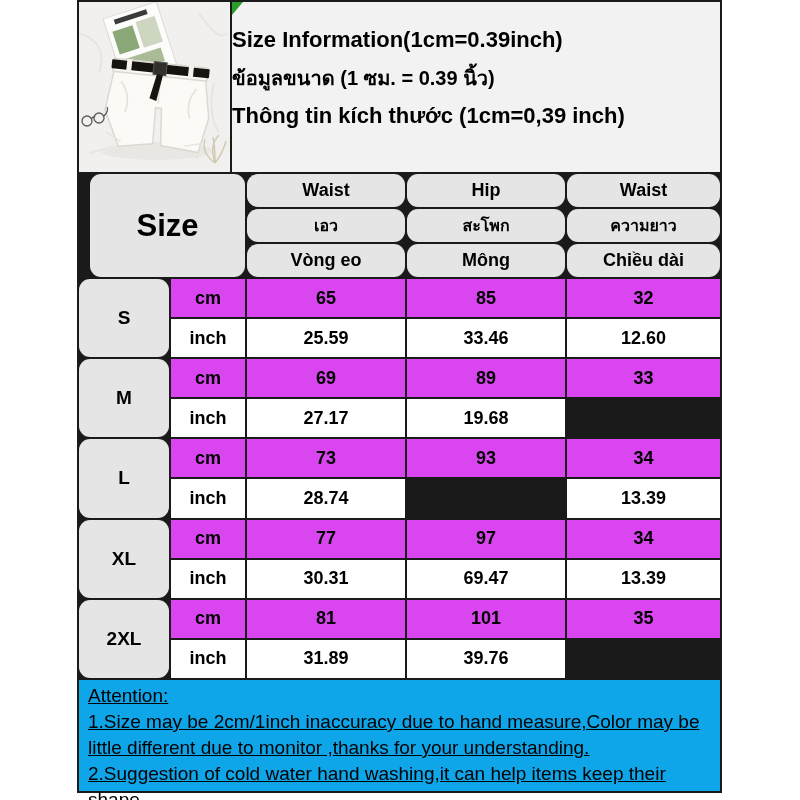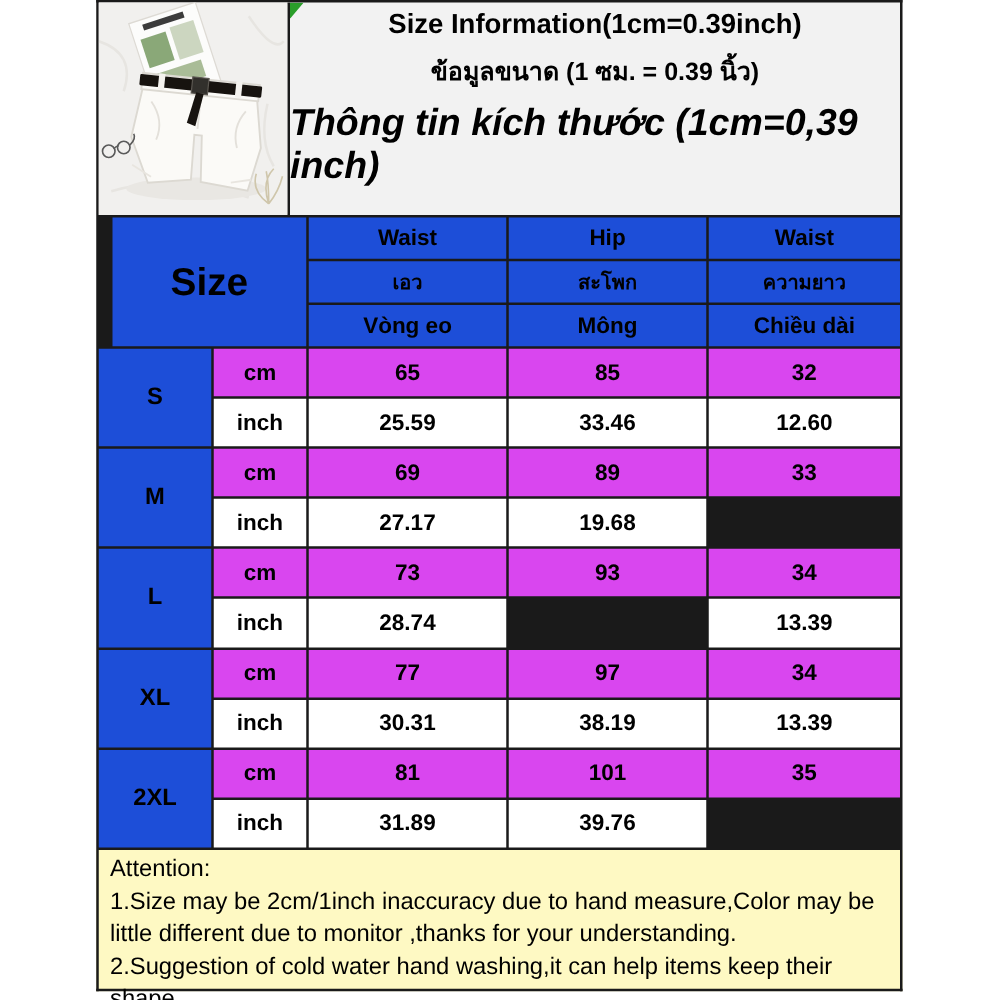--- a/index.html
+++ b/index.html
@@ -16,53 +16,53 @@
     border:2px solid #1a1a1a; border-bottom:none;
     display:flex; background:#f2f2f2;
   }
   .photo {
     width:153px; height:100%; border-right:2px solid #1a1a1a;
     position:relative; background:#f1f0ee; overflow:hidden; flex:none;
   }
   .photo svg { display:block; width:100%; height:100%; }
   .panel {
     flex:1; position:relative; display:flex; flex-direction:column;
-    justify-content:center; align-items:center; gap:9px; padding-bottom:18px;
+    justify-content:center; gap:9px; padding-bottom:18px;
   }
   .corner {
     position:absolute; left:0; top:0; width:11px; height:13px;
     clip-path:polygon(0 0, 100% 0, 0 100%);
   }
   .t-en { font-size:22px; font-weight:bold; }
   .t-th { font-size:20px; font-weight:bold; }
-  .t-vi { font-size:30px; font-weight:bold;font-style:italic; }
+  .t-vi { font-size:22px; font-weight:bold; }
 
   
   .tbl {
     position:absolute; left:77px; top:172px; width:645px; height:508px;
     display:grid;
     grid-template-columns: 90px 74px 158px 158px 1fr;
     grid-template-rows: 33px 33px 33px repeat(10, 1fr);
     gap:2px; padding:2px; background:#1a1a1a;
   }
   .c {
     display:flex; align-items:center; justify-content:center;
     font-weight:bold; font-size:18px; background:#fff; overflow:hidden;
   }
-  .c.g { background:#1d4ed8; }
+  .c.g { background:#e5e5e5;border-radius:11px; }
   .c.l { background:#d946ef; }
   .c.th { font-size:16px; }
   .c.big { font-size:31px;margin-left:11px; }
   .c.sz { font-size:19px; }
 
   
   .attn {
     position:absolute; left:77px; top:680px; width:645px; height:113px;
-    border:2px solid #1a1a1a; border-top:none; background:#fef9c3;
-    padding:3px 9px; font-size:19px; line-height:26px; font-weight:400;
+    border:2px solid #1a1a1a; border-top:none; background:#0ea5e9;
+    padding:3px 9px; font-size:19px; line-height:26px; font-weight:400;text-decoration:underline;
   }
 </style>
 </head>
 <body>
 
 <div class="sheet">
 
   <div class="top">
     <div class="photo">
       <svg viewBox="0 0 151 168" aria-hidden="true">
@@ -162,21 +162,21 @@
     <div class="c" style="grid-area:9/3/10/4">28.74</div>
     <div class="c" style="grid-area:9/5/10/6">13.39</div>
 
     <div class="c g sz" style="grid-area:10/1/12/2">XL</div>
     <div class="c l" style="grid-area:10/2/11/3">cm</div>
     <div class="c l" style="grid-area:10/3/11/4">77</div>
     <div class="c l" style="grid-area:10/4/11/5">97</div>
     <div class="c l" style="grid-area:10/5/11/6">34</div>
     <div class="c" style="grid-area:11/2/12/3">inch</div>
     <div class="c" style="grid-area:11/3/12/4">30.31</div>
-    <div class="c" style="grid-area:11/4/12/5">38.19</div>
+    <div class="c" style="grid-area:11/4/12/5">69.47</div>
     <div class="c" style="grid-area:11/5/12/6">13.39</div>
 
     <div class="c g sz" style="grid-area:12/1/14/2">2XL</div>
     <div class="c l" style="grid-area:12/2/13/3">cm</div>
     <div class="c l" style="grid-area:12/3/13/4">81</div>
     <div class="c l" style="grid-area:12/4/13/5">101</div>
     <div class="c l" style="grid-area:12/5/13/6">35</div>
     <div class="c" style="grid-area:13/2/14/3">inch</div>
     <div class="c" style="grid-area:13/3/14/4">31.89</div>
     <div class="c" style="grid-area:13/4/14/5">39.76</div>

